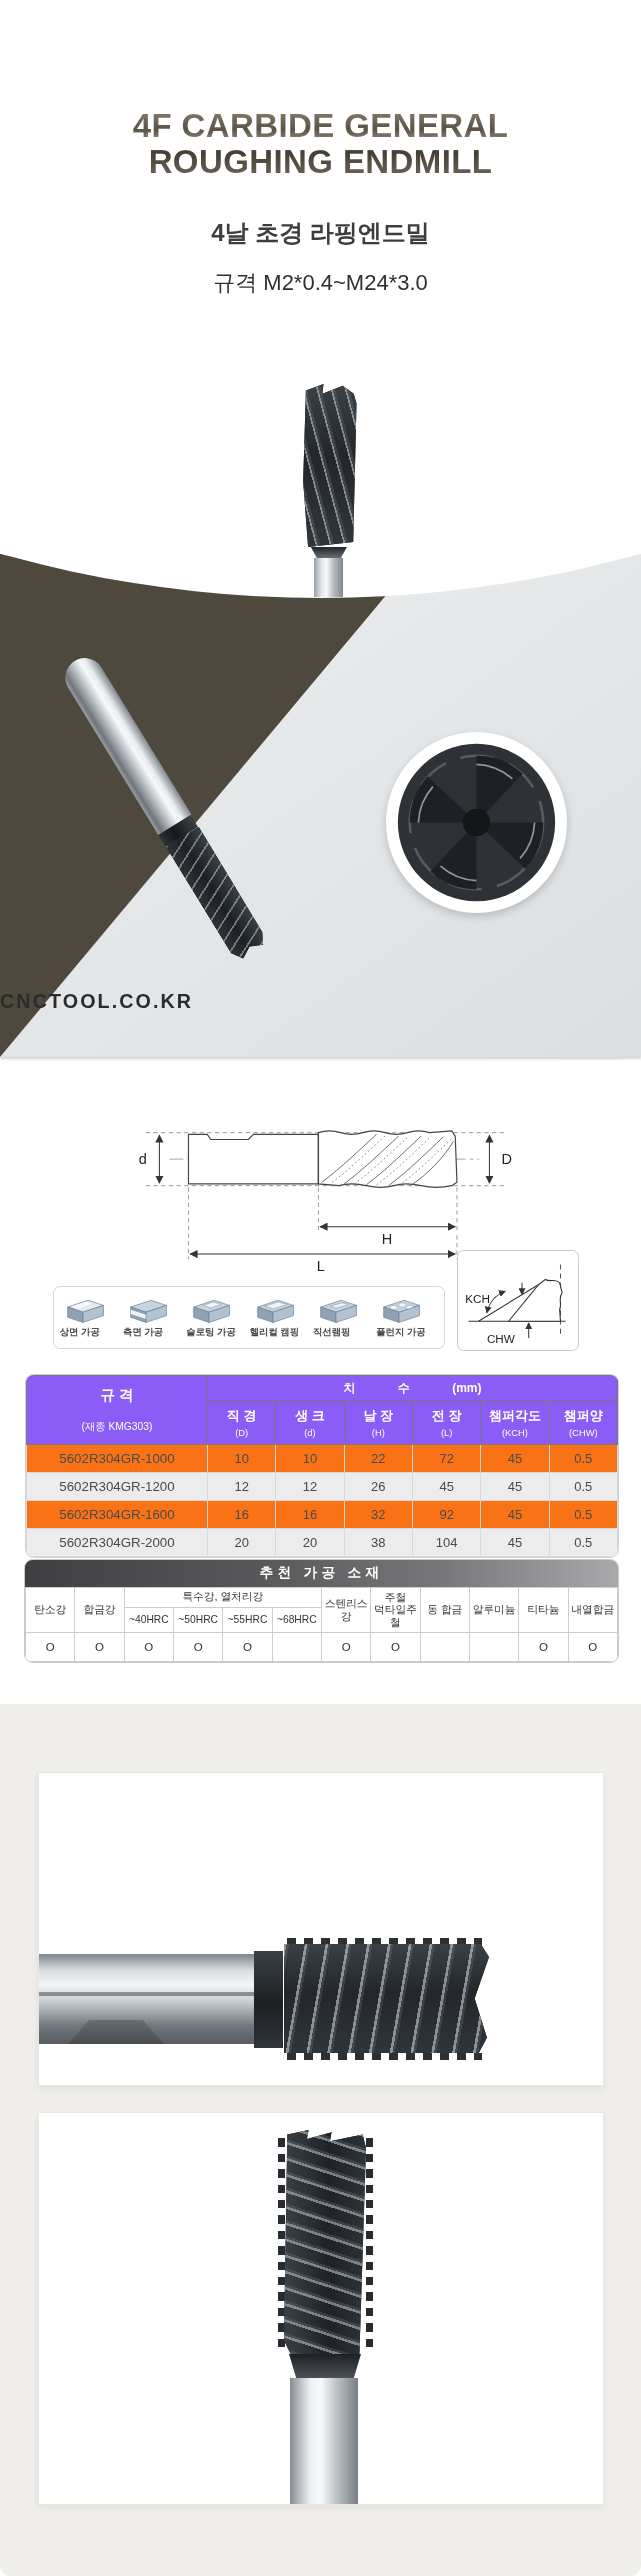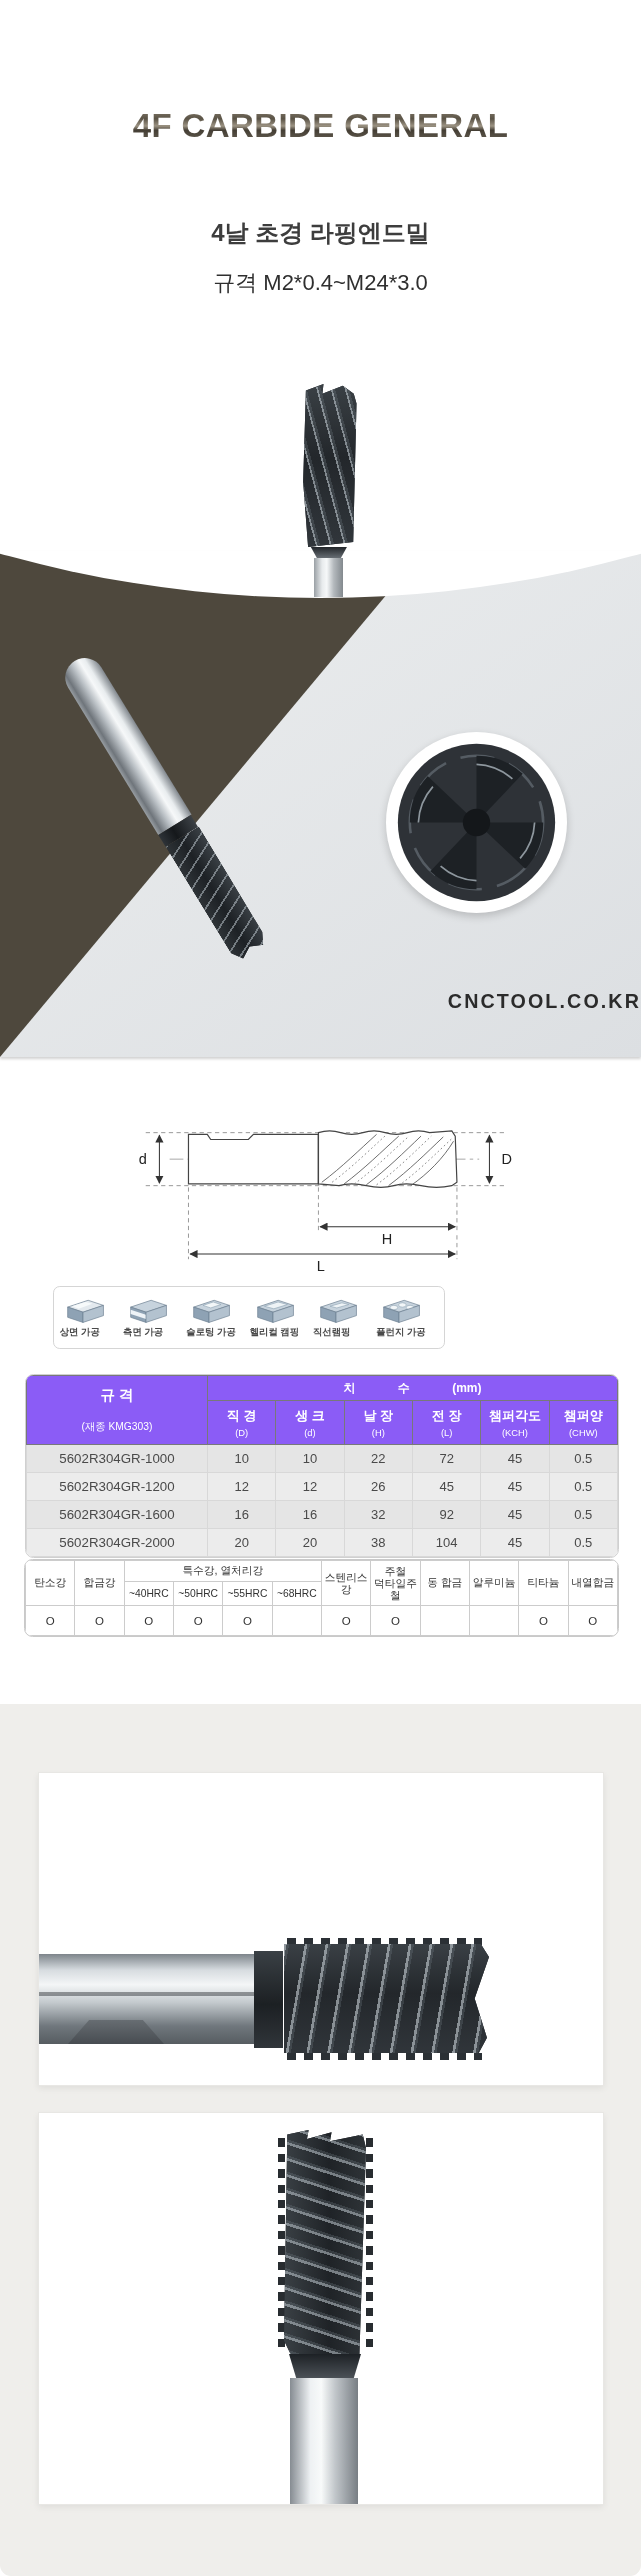--- a/index.html
+++ b/index.html
@@ -44,21 +44,21 @@
   .ta-collar{position:absolute;left:192px;top:0.9px;width:13.7px;height:38px;
       background:linear-gradient(180deg,#3c4146,#15181b 60%,#2e3338);}
   .ta-flutes{position:absolute;left:206px;top:0;width:140px;height:39px;
       background-color:#23272b;
       background-image:repeating-linear-gradient(64deg,rgba(195,205,212,.5) 0 1.7px,transparent 1.7px 11px),
                        linear-gradient(180deg,#3a4045,#1d2125 55%,#2e3337);
       clip-path:polygon(0 0,88% 3%,96% 18%,92% 50%,97% 80%,89% 100%,0 100%);}
   .inset-circle{position:absolute;left:386px;top:181px;width:181px;height:181px;border-radius:50%;
       background:#fff;box-shadow:0 3.4px 8.5px rgba(0,0,0,.18);}
   .inset-circle svg{position:absolute;left:11px;top:11px;}
-  .brand{position:absolute;top:439px;left:0;width:100%;text-align:right;
+  .brand{position:absolute;top:439px;left:0;width:100%;text-align:left;
       font-weight:700;font-size:19.7px;letter-spacing:2.1px;color:#2b2b2b;}
 
   
   .drawing{position:absolute;left:120px;top:1107px;}
   .drawing text{font-family:"Liberation Sans",sans-serif;font-size:17px;fill:#222;}
   .chamfer-box{position:absolute;left:457px;top:1250px;width:120px;height:99px;
       border:0.9px solid #c9c9c9;border-radius:6.8px;background:#fff;}
   .chamfer-box text{font-family:"Liberation Sans",sans-serif;font-size:14px;fill:#222;}
 
   
@@ -72,21 +72,21 @@
   .tbl-round{position:absolute;border-radius:8.5px;overflow:hidden;border:0.9px solid #d0d0d0;background:#fff;}
   .spec-wrap{left:25px;top:1374px;width:592px;}
   table{border-collapse:collapse;table-layout:fixed;width:100%;}
   .spec-table th{background:#8b5cf6;color:#fff;font-weight:700;border:0.9px solid #78787a;}
   .spec-table .dim-group{height:22px;font-size:12px;word-spacing:39px;font-weight:700;}
   .spec-table .colname{width:181px;font-size:14.5px;}
   .spec-table .colname .sub{font-size:10.3px;font-weight:400;margin-top:15px;}
   .spec-table .colhead{height:41px;font-size:13px;}
   .spec-table .colhead .unit{font-size:9.4px;font-weight:400;margin-top:1.7px;}
   .spec-table td{height:25px;text-align:center;font-size:13px;color:#4a4a4a;
-      border:0.9px solid #d8d8d8;background:#e5e5e5;}
+      border:0.9px solid #d8d8d8;background:#f97316;}
   .spec-table tr.alt td{background:#ececec;}
   .spec-table td.name{font-size:13.3px;}
 
   
   .mat-wrap{left:24px;top:1559px;width:593px;border:0.9px solid #c9c9c9;}
   .mat-title{height:26.5px;line-height:26.5px;text-align:center;color:#fff;font-weight:700;
       font-size:13.7px;letter-spacing:4.3px;
       background:linear-gradient(90deg,#3f3f41 0%,#58585a 40%,#77777a 70%,#a9a9ac 100%);}
   .mat-table th{background:#fff;color:#333;font-weight:400;font-size:10.7px;
       border:0.9px solid #ccc;padding:0.9px 0;}
@@ -135,20 +135,21 @@
   .tv-shank{position:absolute;left:251px;top:265px;width:68px;height:126px;
       background:linear-gradient(90deg,#868c92,#eef1f3 30%,#f8fafa 46%,#c2c7cb 66%,#787e84);}
 </style>
 </head>
 <body>
 
 <div class="page">
 
   <div class="title">
     <div>4F CARBIDE GENERAL</div>
+    <div>ROUGHING ENDMILL</div>
   </div>
   <div class="subtitle">4날 초경 라핑엔드밀</div>
   <div class="spec-range">규격 M2*0.4~M24*3.0</div>
 
   <div class="hero-tool">
     <div class="hero-flutes flute-face"></div>
     <div class="hero-neck"></div>
     <div class="hero-shank"></div>
   </div>
 
@@ -220,20 +221,38 @@
       <line x1="432" y1="33" x2="432" y2="89" marker-start="url(#ah)" marker-end="url(#ah)"></line>
       <line x1="234" y1="140" x2="392" y2="140" marker-start="url(#ah)" marker-end="url(#ah)"></line>
       <line x1="82" y1="172" x2="392" y2="172" marker-start="url(#ah)" marker-end="url(#ah)"></line>
     </g>
     <text x="22" y="67">d</text>
     <text x="446" y="67">D</text>
     <text x="306" y="160">H</text>
     <text x="230" y="192">L</text>
   </svg>
 
+  <div class="chamfer-box">
+    <svg width="118" height="97" viewBox="0 0 140 116">
+      <defs>
+        <marker id="ah2" viewBox="0 0 10 10" refX="9" refY="5" markerWidth="7" markerHeight="7" orient="auto-start-reverse">
+          <path d="M0,0 L10,5 L0,10 Z" fill="#333"></path>
+        </marker>
+      </defs>
+      <line x1="122" y1="16" x2="122" y2="102" stroke="#555" stroke-width="1.2" stroke-dasharray="6 5"></line>
+      <line x1="12" y1="84" x2="128" y2="84" stroke="#333" stroke-width="1.3"></line>
+      <line x1="24" y1="84" x2="96" y2="40" stroke="#333" stroke-width="1.3"></line>
+      <path d="M60,84 L96,40 L104,34 C110,38 116,32 121,38 L124,50 C119,56 124,64 121,70 L122,84 Z" fill="#fff" stroke="#333" stroke-width="1.3"></path>
+      <path d="M34,74 A36,36 0 0 1 56,48" fill="none" stroke="#333" stroke-width="1.2" marker-start="url(#ah2)" marker-end="url(#ah2)"></path>
+      <line x1="76" y1="38" x2="76" y2="52" stroke="#333" stroke-width="1.2" marker-end="url(#ah2)"></line>
+      <line x1="84" y1="104" x2="84" y2="86" stroke="#333" stroke-width="1.2" marker-end="url(#ah2)"></line>
+      <text x="8" y="62">KCH</text>
+      <text x="34" y="110">CHW</text>
+    </svg>
+  </div>
 
   <div class="icons-box">
     <div class="icon-item">
       <svg width="46" height="29" viewBox="0 0 54 34">
         <polygon points="9,13 33,5 51,11 27,19" fill="#e3e9ee" stroke="#6c7f90" stroke-width=".8"></polygon>
         <polygon points="14,12 30,7 38,9 22,15" fill="#f7fafb"></polygon>
         <polygon points="9,13 27,19 27,31 9,25" fill="#8ea2b4" stroke="#6c7f90" stroke-width=".8"></polygon>
         <polygon points="27,19 51,11 51,23 27,31" fill="#b3c2cf" stroke="#6c7f90" stroke-width=".8"></polygon>
       </svg>
       <div class="icon-label">상면 가공</div>
@@ -368,20 +387,21 @@
           <td>38</td>
           <td>104</td>
           <td>45</td>
           <td>0.5</td>
         </tr>
       </tbody>
     </table>
   </div>
 
   <div class="tbl-round mat-wrap">
+    <div class="mat-title">추천 가공 소재</div>
     <table class="mat-table">
       <thead>
         <tr class="r1">
           <th rowspan="2">탄소강</th>
           <th rowspan="2">합금강</th>
           <th colspan="4">특수강, 열처리강</th>
           <th rowspan="2" class="two-line">
             <div>스텐리스</div>
             <div>강</div>
           </th>

